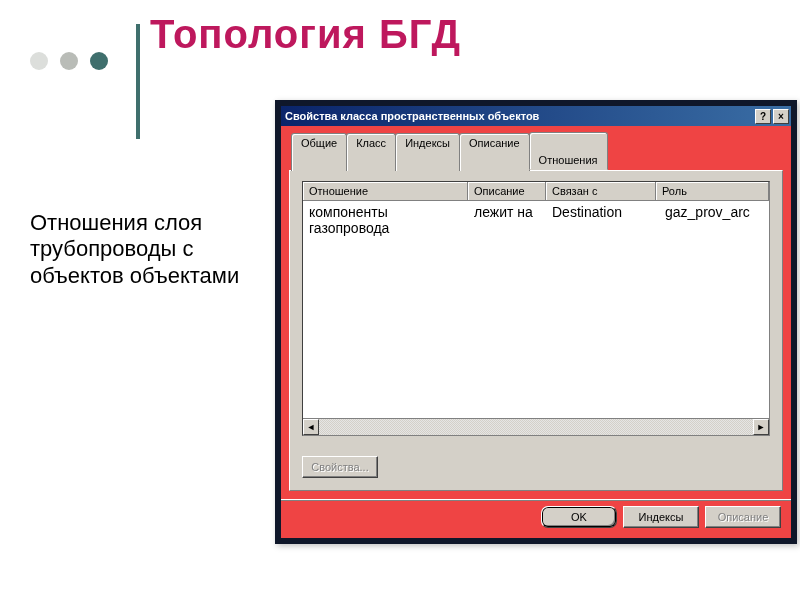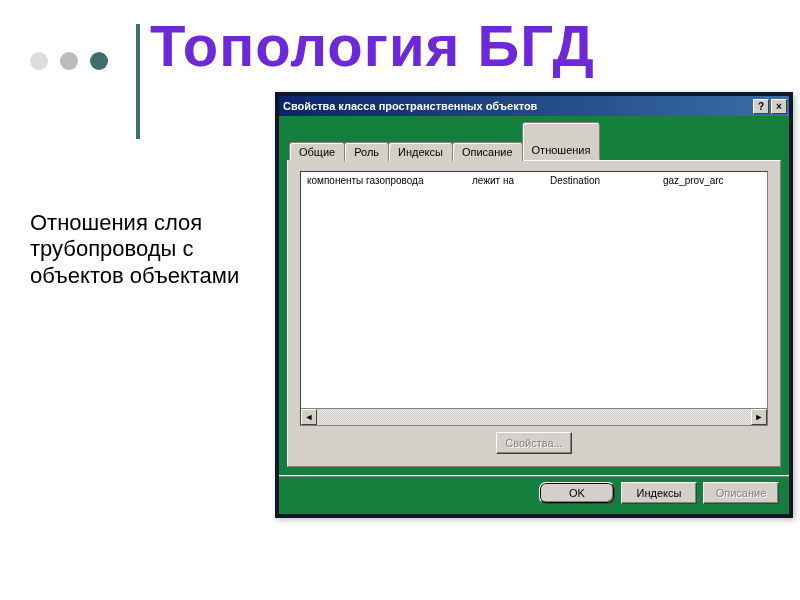--- a/index.html
+++ b/index.html
@@ -23,46 +23,46 @@
   .dots { display: flex; gap: 12px; align-items: center; margin-top: 34px; }
   .dot { width: 18px; height: 18px; border-radius: 50%; }
   .dot1 { background: #dcdedb; }
   .dot2 { background: #b9bcb7; }
   .dot3 { background: #3f6f6d; }
   .vbar { position: absolute; left: 106px; top: 6px; width: 4px; height: 115px; background: #3f6f6d; }
   .slide-title {
     position: absolute;
     left: 120px;
     top: -6px;
-    font-size: 58px;
+    font-size: 40px;
     font-weight: 700;
-    color: #6d28d9;
+    color: #be185d;
     letter-spacing: 1px;
     white-space: nowrap;
     font-family: "Arial", "Trebuchet MS", sans-serif;
   }
 
   .body-text {
     position: absolute;
     left: 30px;
     top: 210px;
     width: 240px;
     font-size: 22px;
     line-height: 1.2;
     color: #000;
   }
 
   
   .dialog {
     position: absolute;
     left: 275px;
-    top: 92px;
+    top: 100px;
     width: 510px;
-    background: #15803d;
-    border: 4px solid #0f172a;
+    background: #ef4444;
+    border: 6px solid #0f172a;
     box-shadow: 2px 2px 6px rgba(0,0,0,.25);
     font: 11px "Tahoma","MS Sans Serif",sans-serif;
     color: #000;
   }
   .titlebar {
     height: 20px;
     background: linear-gradient(to right,#0a246a,#3a6ea5);
     color: #fff;
     display: flex;
     align-items: center;
@@ -83,21 +83,20 @@
     align-items: center;
     justify-content: center;
     font: bold 10px Arial;
     color: #000;
     box-sizing: border-box;
   }
   .tabs {
     display: flex;
     padding: 6px 6px 0 10px;
     gap: 0;
-    align-items: flex-end;
   }
   .tab {
     padding: 3px 9px;
     background: #d4d0c8;
     border: 1px solid #808080;
     border-bottom: none;
     border-top-left-radius: 3px;
     border-top-right-radius: 3px;
     margin-right: -1px;
     font-size: 11px;
@@ -143,21 +142,21 @@
     border-right: 1px solid #808080;
     box-shadow: inset 1px 1px 0 #fff;
     box-sizing: border-box;
   }
   .c1 { width: 165px; }
   .c2 { width: 78px; }
   .c3 { width: 110px; }
   .c4 { flex: 1; }
   .grid-row {
     display: flex;
-    font-size: 10px;
+    font-size: 14px;
     border-bottom: 0;
   }
   .gc { padding: 3px 6px; box-sizing: border-box; }
   .hscroll {
     position: absolute;
     left: 0; right: 0; bottom: 0;
     height: 16px;
     background: #d4d0c8;
     display: flex;
     align-items: stretch;
@@ -189,21 +188,21 @@
     font: 11px Tahoma, sans-serif;
     padding: 0 8px;
     display: inline-flex;
     align-items: center;
     justify-content: center;
     box-sizing: border-box;
   }
   .btn.disabled { color: #808080; text-shadow: 1px 1px 0 #fff; }
   .btn.default { box-shadow: inset 0 0 0 1px #000, inset -2px -2px 0 #808080; border-radius: 7px; }
 
-  .panel-actions { text-align: center; margin-top: 6px; }
+  .panel-actions { text-align: left; margin-top: 20px; }
 
   .dlg-buttons {
     display: flex;
     gap: 6px;
     justify-content: flex-end;
     padding: 6px 10px 10px 10px;
     border-top: 1px solid #fff;
     box-shadow: inset 0 1px 0 #808080;
   }
 </style>
@@ -225,29 +224,35 @@
 <div class="dialog">
   <div class="titlebar">
     <span>Свойства класса пространственных объектов</span>
     <span class="spacer"></span>
     <div class="winbtn">?</div>
     <div class="winbtn">×</div>
   </div>
 
   <div class="tabs">
     <div class="tab">Общие</div>
-    <div class="tab">Роль</div>
+    <div class="tab">Класс</div>
     <div class="tab">Индексы</div>
     <div class="tab">Описание</div>
     <div class="tab active">Отношения</div>
   </div>
 
   <div class="tab-panel">
 
     <div class="grid">
+      <div class="grid-head">
+        <div class="gh c1">Отношение</div>
+        <div class="gh c2">Описание</div>
+        <div class="gh c3">Связан с</div>
+        <div class="gh c4">Роль</div>
+      </div>
       <div class="grid-row">
         <div class="gc c1">компоненты газопровода</div>
         <div class="gc c2">лежит на</div>
         <div class="gc c4">Destination</div>
         <div class="gc c3">gaz_prov_arc</div>
       </div>
       <div class="hscroll">
         <div class="sbtn">◄</div>
         <div class="track"></div>
         <div class="sbtn">►</div>

